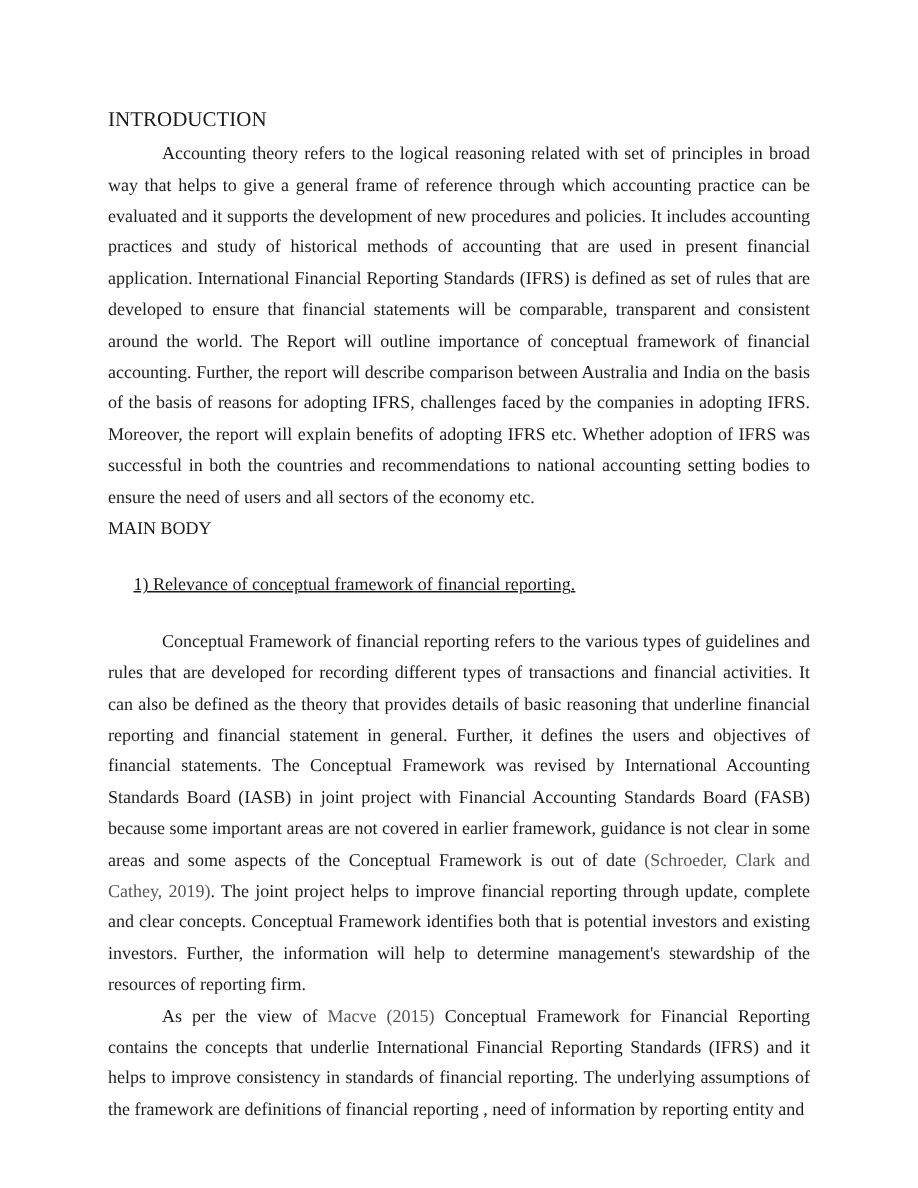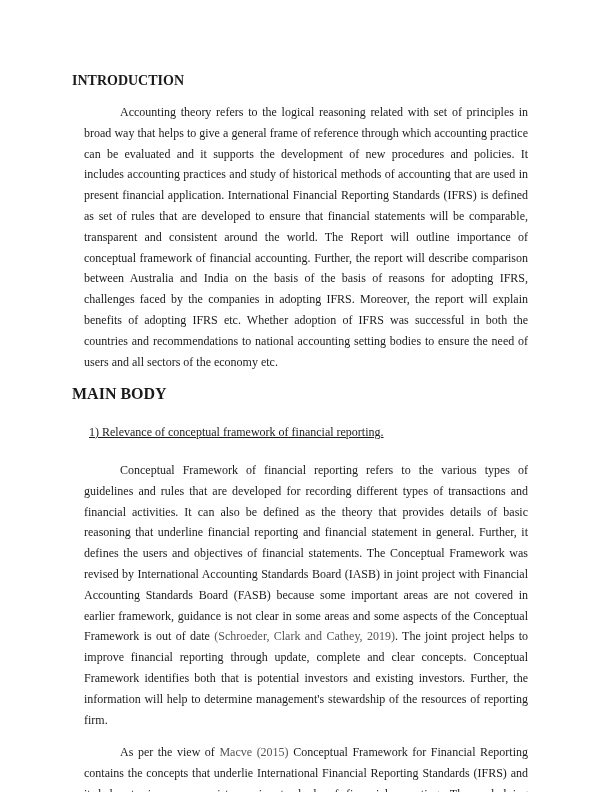--- a/index.html
+++ b/index.html
@@ -15,36 +15,36 @@
       font-family: "Liberation Serif", "DejaVu Serif", serif;
       color: #1a1a1a;
     }
     .page {
       position: absolute;
       left: 72px;
       top: 72px;
       width: 468px;
     }
     .heading-1 {
-      font-weight: bold;
+      font-weight: normal;
       font-size: 14px;
       line-height: 18px;
       margin: 0 0 2px 0;
       height: 18px;
     }
     .para {
       font-size: 12px;
       line-height: 20.8px;
       text-align: justify;
-      margin: 12px;
+      margin: 0;
       text-indent: 36px;
     }
     .heading-2 {
-      font-weight: bold;
-      font-size: 16px;
+      font-weight: normal;
+      font-size: 12px;
       line-height: 20.8px;
       margin: 0;
     }
     .subheading {
       font-size: 12px;
       line-height: 20.8px;
       margin: 17px;
       text-decoration: underline;
     }
     .cite {

